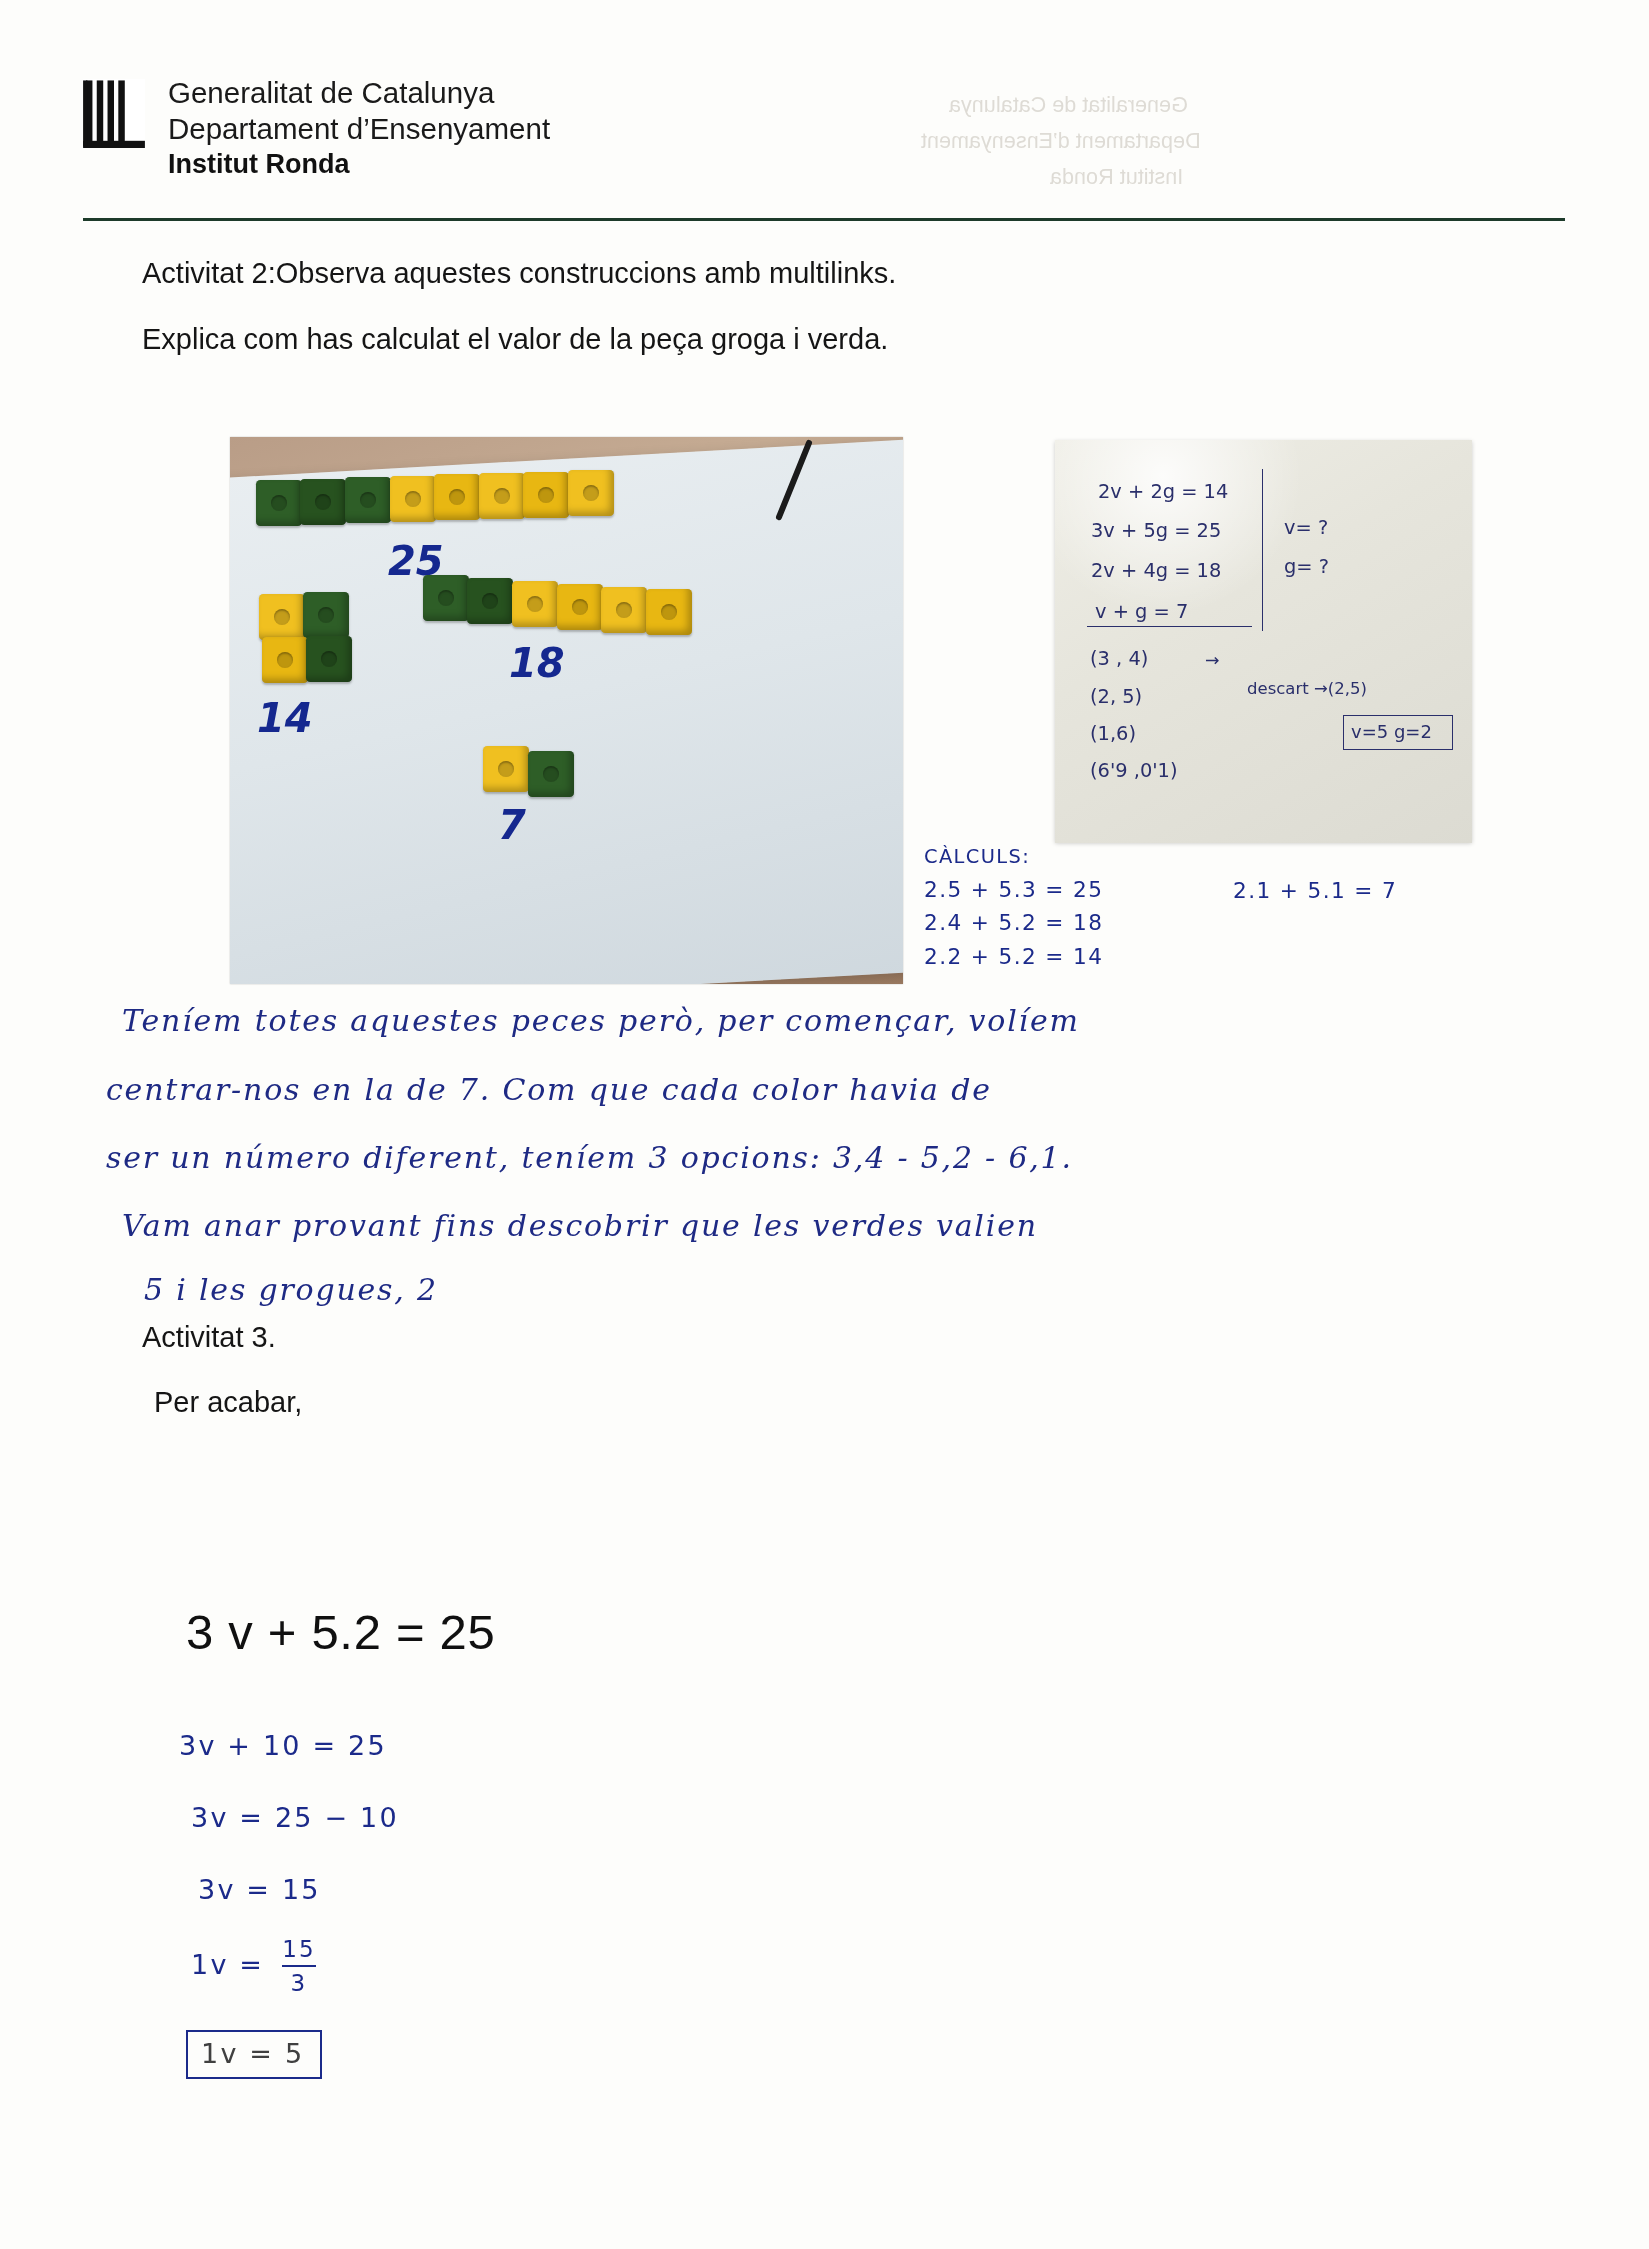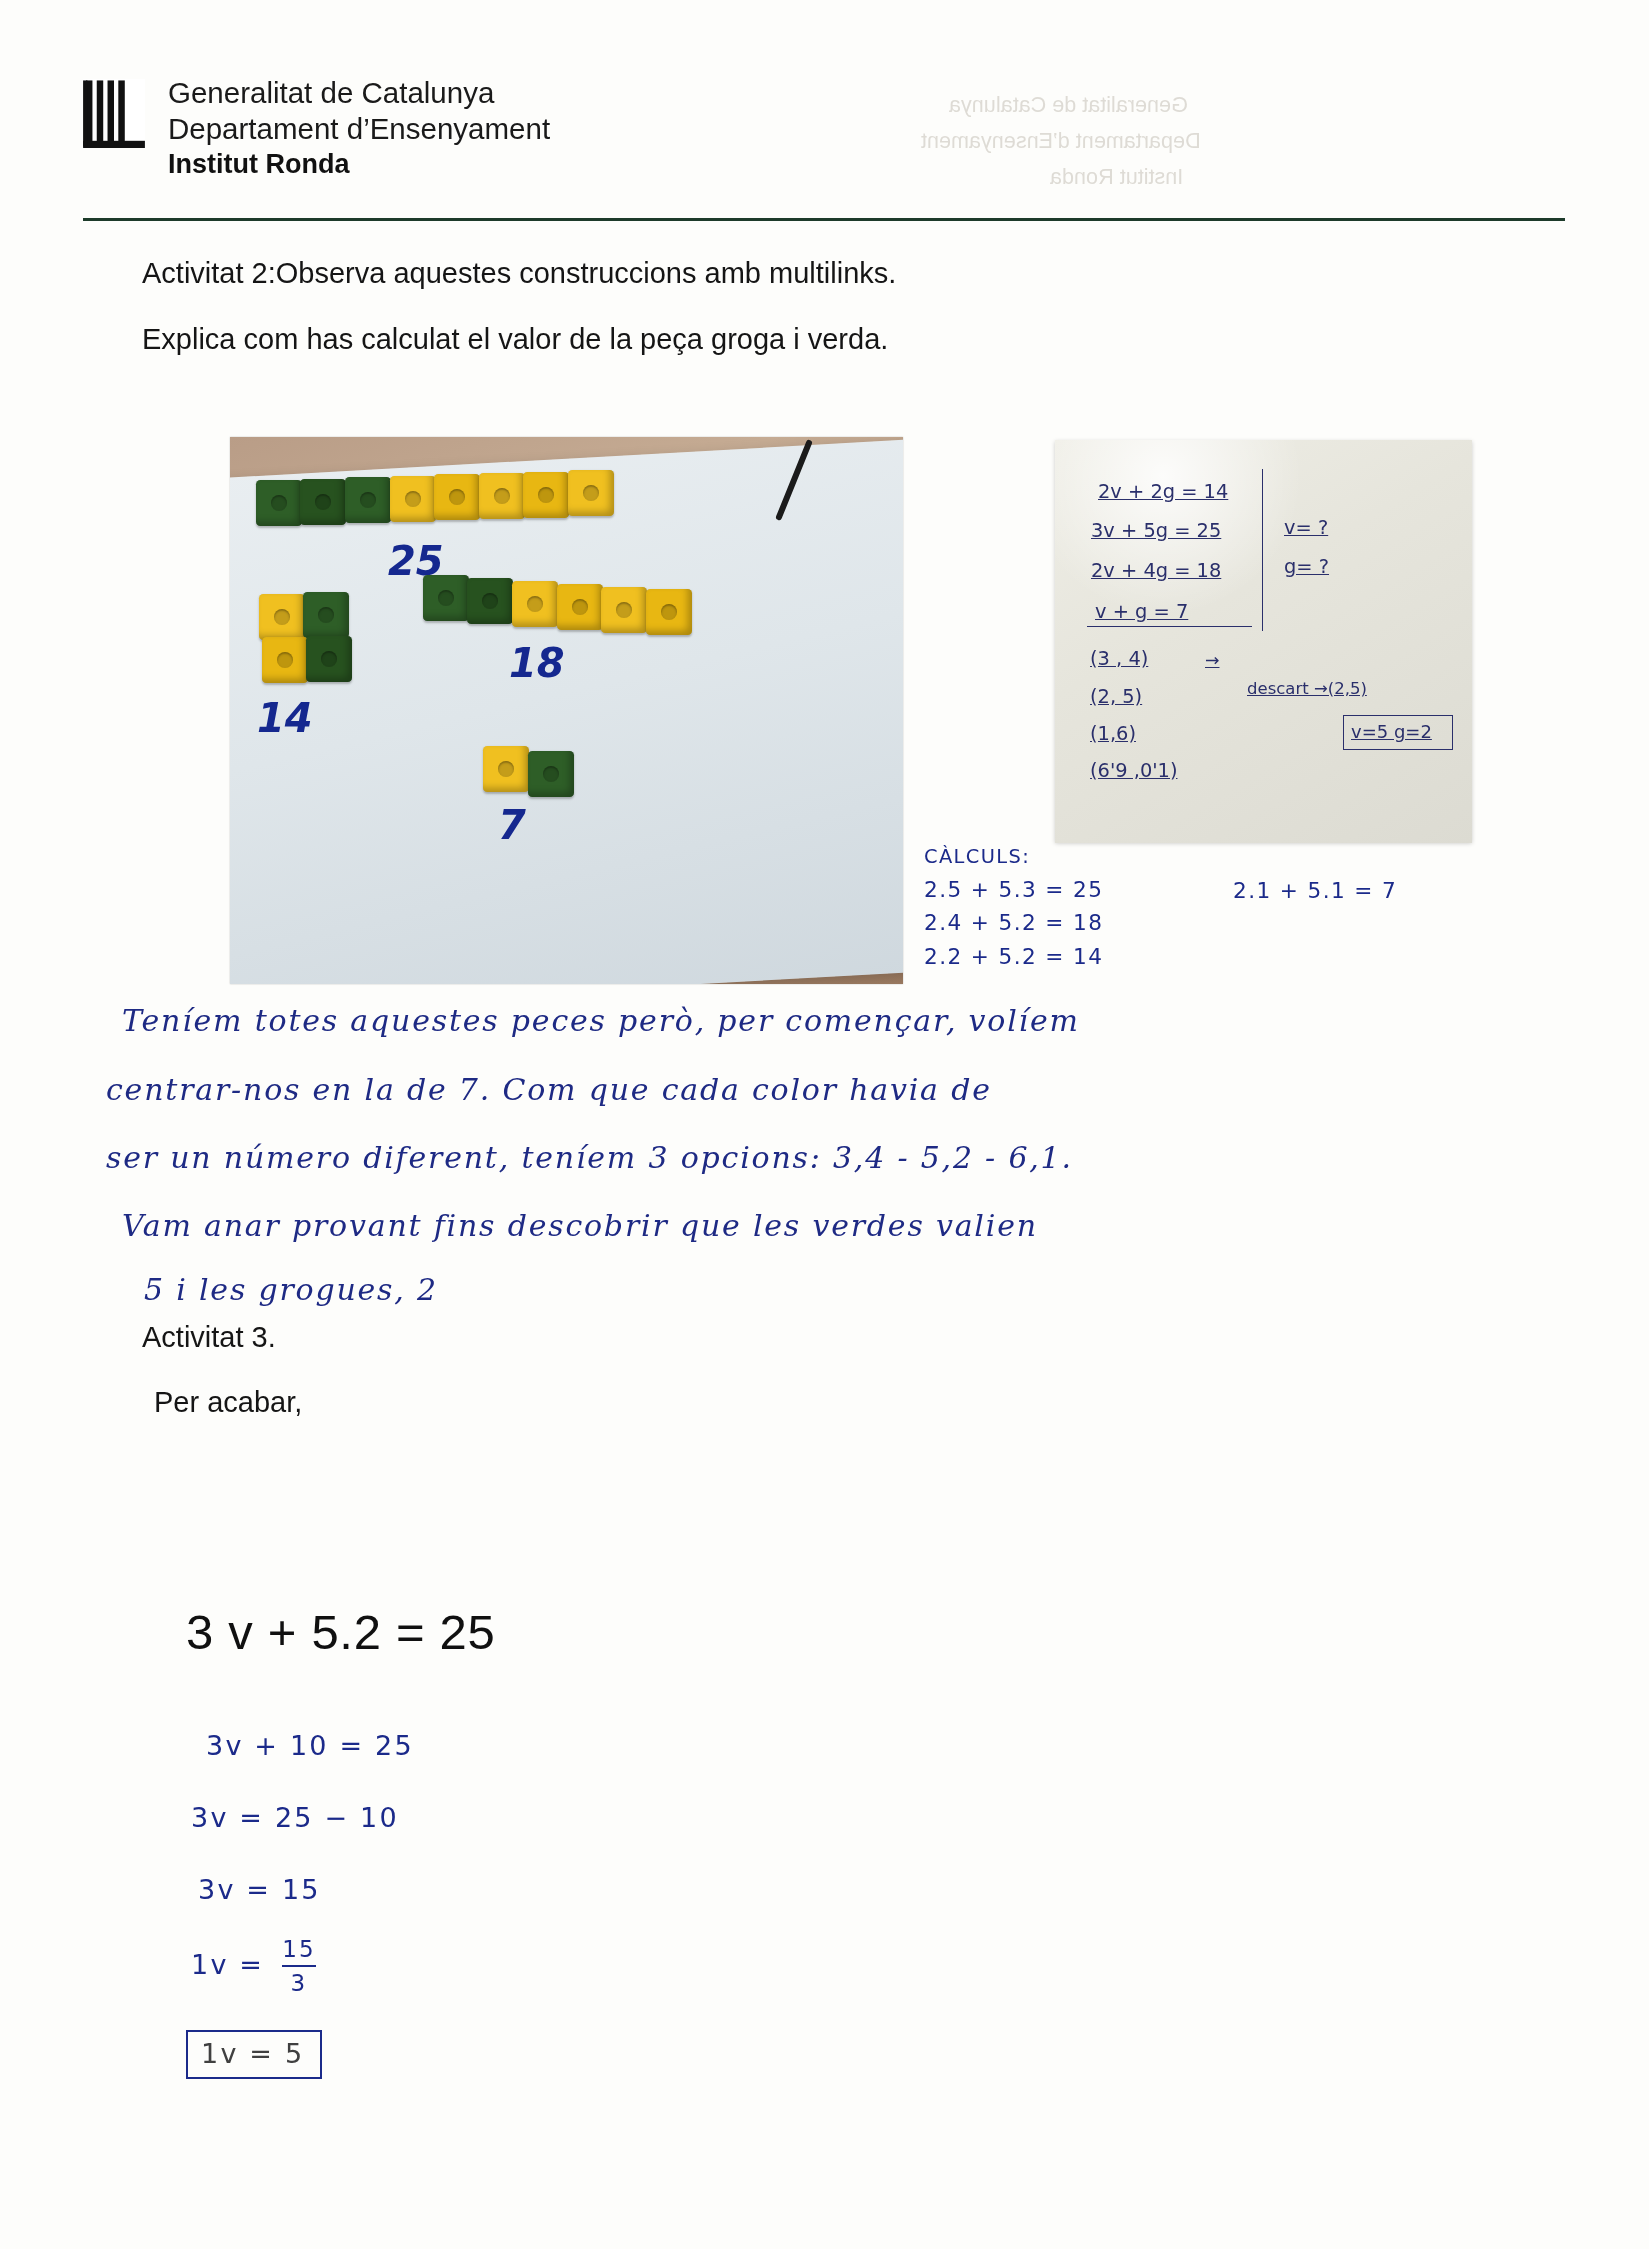--- a/index.html
+++ b/index.html
@@ -107,21 +107,20 @@
   .note .gloss{
     position:absolute; left:-43px; top:-115px; width:302px; height:302px;
     background:radial-gradient(circle at 50% 50%, rgba(255,255,255,.85), rgba(255,255,255,0) 65%);
     transform:rotate(20deg);
   }
   .note .hw {
     position:absolute;
     color:#2a2f6b;
     font-family:"DejaVu Sans", sans-serif;
     font-size:19.4px;
-    text-decoration:underline;
   }
   .note .box {
     position:absolute; border:1.4px solid #2a2f6b;
   }
   
   .calc {
     position:absolute; left:924px; top:845px; width:547px;
   }
   .calc .ln {
     color:#1b2a8a; font-family:"DejaVu Sans", sans-serif;
@@ -148,21 +147,21 @@
   #cur4 { top:1208px; left:122px; }
   #cur5 { top:1272px; left:144px; }
   
   .step {
     position:absolute;
     color:#1b2a8a;
     font-family:"DejaVu Sans", sans-serif;
     font-size:27px;
     letter-spacing:2.2px;
   }
-  #s1 { left:206px; top:1730px; }
+  #s1 { left:179px; top:1730px; }
   #s2 { left:191px; top:1802px; }
   #s3 { left:198px; top:1874px; }
   #s4 { left:191px; top:1938px; }
   .frac {
     display:inline-block; text-align:center; vertical-align:middle;
     margin-left:7.2px;
   }
   .frac .num { display:block; font-size:23px; line-height:1; }
   .frac .bar { display:block; height:2.2px; background:#1b2a8a; margin:4.3px 0; }
   .frac .den { display:block; font-size:23px; line-height:1; }

